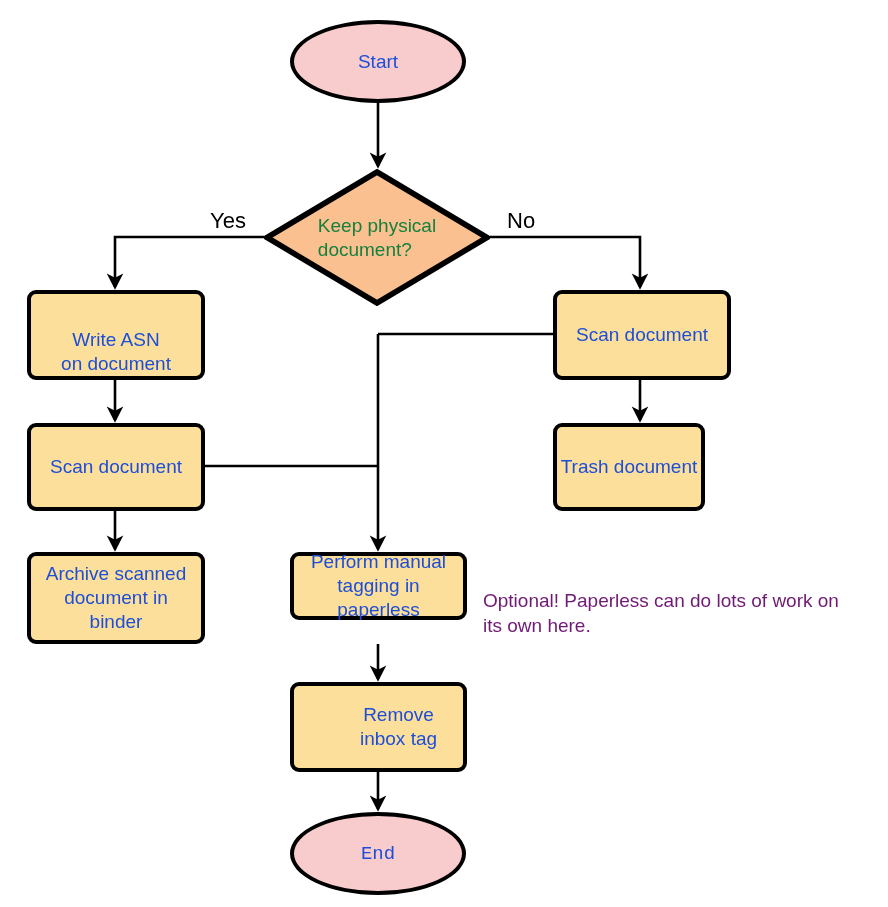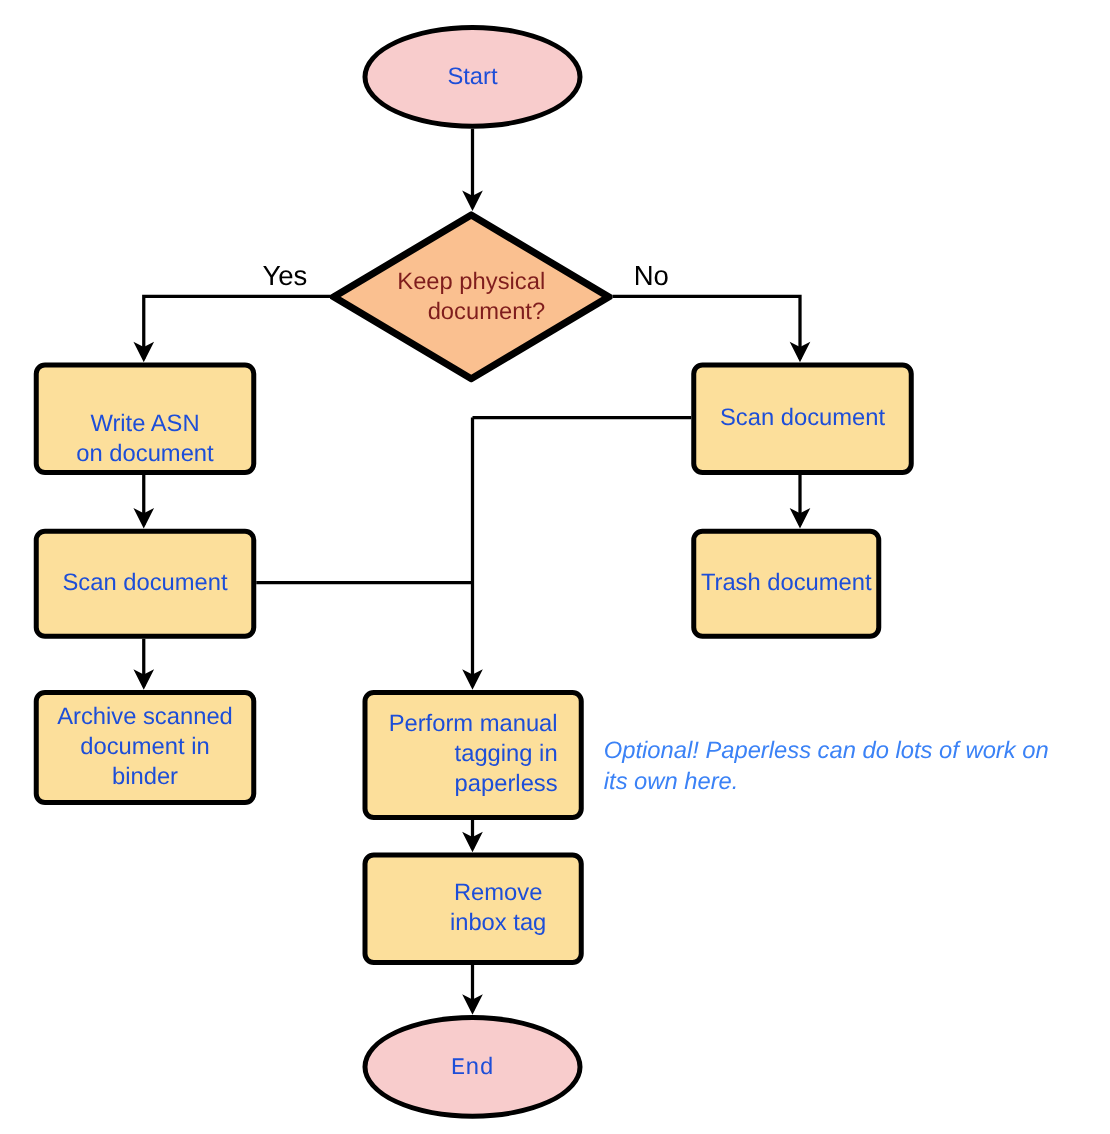--- a/index.html
+++ b/index.html
@@ -58,39 +58,38 @@
   .node-decision-shape {
     position: absolute;
     left: 0;
     top: 0;
     width: 100%;
     height: 100%;
   }
   .node-decision-label {
     position: relative;
     z-index: 2;
-    text-align: right;
-    color: #7f1d1d;
+    text-align: left;
+    color: #15803d;
     font-size: 19px;
     line-height: 24px;
     white-space: pre-line;
   }
   .edge-label {
     position: absolute;
     color: #000000;
     font-size: 22px;
     line-height: 20px;
     white-space: nowrap;
   }
   .annotation {
     position: absolute;
-    color: #3b82f6;
+    color: #701a75;
     font-size: 19px;
     line-height: 25px;
-    font-style: italic;
     white-space: pre-line;
   }
 </style>
 </head>
 <body>
 
 <div id="canvas">
 
   <svg id="edges" viewBox="0 0 888 907" width="888" height="907" xmlns="http://www.w3.org/2000/svg">
     <defs>
@@ -153,21 +152,21 @@
   </div>
 
   <div class="node node-process" style="left:553px; top:290px; width:178px; height:90px;">
     <span>Scan document</span>
   </div>
 
   <div class="node node-process" style="left:553px; top:423px; width:152px; height:88px;">
     <span>Trash document</span>
   </div>
 
-  <div class="node node-process" style="left:290px; top:552px; width:177px; height:104px;text-align:right;">
+  <div class="node node-process" style="left:290px; top:552px; width:177px; height:68px;">
     <span>Perform manual
 tagging in
 paperless</span>
   </div>
 
   <div class="node node-process" style="left:290px; top:682px; width:177px; height:90px;padding-left:40px;">
     <span>Remove
 inbox tag</span>
   </div>
 

